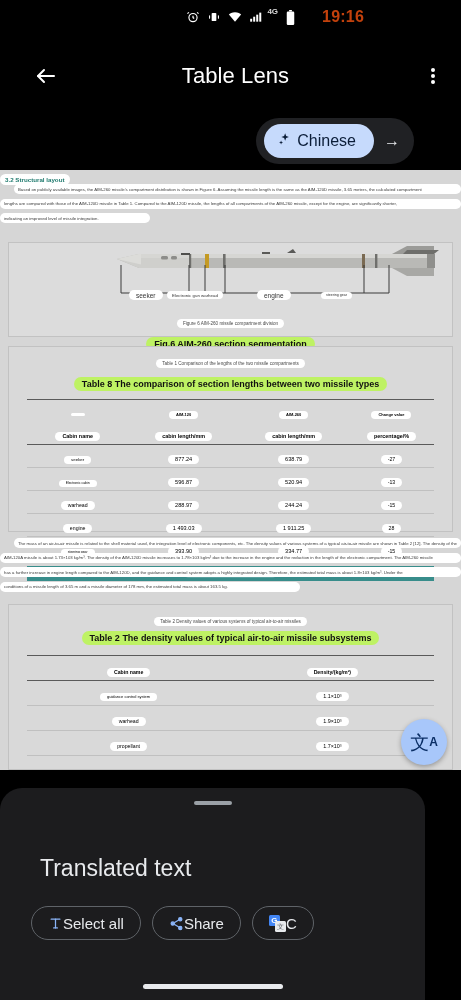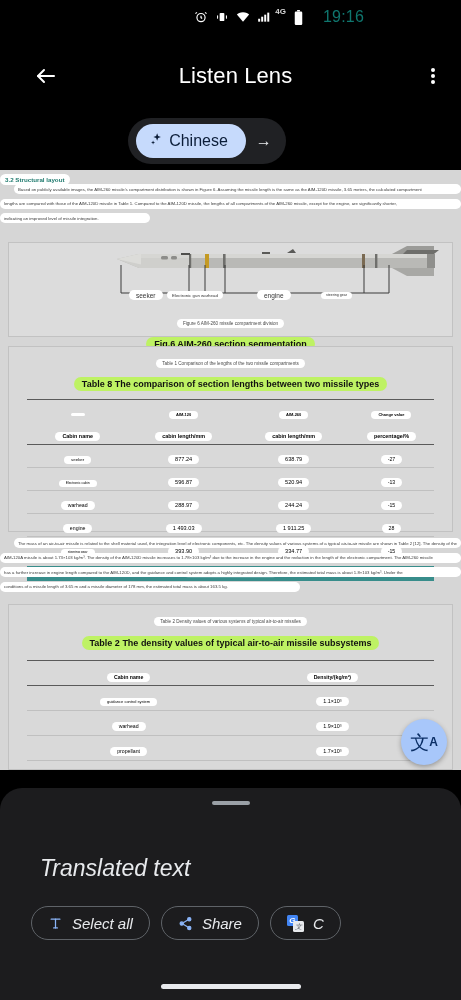--- a/index.html
+++ b/index.html
@@ -11,38 +11,38 @@
   }
   #screen { position: relative; width: 461px; height: 1000px; background: #000; overflow: hidden; }
 
   
   .statusbar {
     position: absolute; top: 0; left: 0; width: 370px; height: 34px;
     display: flex; align-items: center; justify-content: flex-end;
     padding-right: 6px; gap: 7px; color: #fff;
   }
   .sb-icon { display: inline-flex; align-items: center; justify-content: center; }
-  .sb-time { font-size: 16px; font-weight: normal; letter-spacing: .2px; color:#0f766e; margin-left:12px;}
+  .sb-time { font-size: 16px; font-weight: bold; letter-spacing: .2px; color:#c2410c; margin-left:19px;}
   .net-label { font-size: 8px; font-weight: bold; color: #d8d8d8; margin-left: -3px; align-self: flex-start; margin-top: 7px;}
 
   
   .appbar {
     position: absolute; top: 52px; left: 0; width: 461px; height: 48px;
     display: flex; align-items: center;
   }
   .back-btn { width: 48px; height: 48px; margin-left: 22px; display: flex; align-items: center; justify-content: center; cursor: pointer;}
   .appbar-title { flex: 1; text-align: center; font-size: 22px; color: #fff; letter-spacing: .1px; margin-left: -10px;}
   .appbar-title .g-bold { font-weight: 500; }
   .overflow-btn { width: 44px; height: 48px; display: flex; align-items: center; justify-content: center; margin-right: 6px; cursor: pointer;}
   .dot { width: 4px; height: 4px; border-radius: 50%; background: #fff; display:block; margin: 2px auto;}
 
   
   .lang-bar {
     position: absolute; top: 118px; left: 0; width: 414px;
-    display: flex; justify-content: center;
+    display: flex; justify-content: flex-end;
   }
   .lang-pill {
     display: flex; align-items: center; background: #202124;
     border-radius: 24px; padding: 6px 8px; gap: 4px;
   }
   .chip {
     background: #c6dafc; color: #0b1d38; border-radius: 20px;
     height: 34px; display: flex; align-items: center; gap: 5px;
     padding: 0 18px; font-size: 16px; cursor: pointer;
   }
@@ -89,28 +89,28 @@
   .fab {
     position:absolute; right:14px; bottom:5px; width:46px; height:46px; border-radius:50%;
     background:#a8c7fa; display:flex; align-items:center; justify-content:center;
     box-shadow:0 2px 5px rgba(0,0,0,.3); cursor:pointer; z-index:5;
   }
   .fab-txt { font-size:19px; color:#0b2f66; font-family:"DejaVu Sans", sans-serif; line-height:1; }
   .fab-sub { font-size:12px; color:#0b2f66; font-weight:bold; }
 
   
   .sheet {
-    position:absolute; left:0; bottom:0; width:461px; height:212px;
-    background:#1c1c1e; border-radius:22px 22px 0 0;font-style:italic;
+    position:absolute; left:0; bottom:0; width:425px; height:212px;
+    background:#1c1c1e; border-radius:22px 22px 0 0;
   }
   .grabber { width:38px; height:4px; border-radius:3px; background:#9aa0a6; margin:13px auto 0; cursor:pointer;}
   .sheet-title { margin:50px 0 0 40px; font-size:23px; color:#e8eaed; }
   .actions { display:flex; gap:11px; margin:24px 0 0 31px; }
   .action-btn {
-    display:flex; align-items:center; gap:9px; height:34px; padding:12px 16px;
+    display:flex; align-items:center; height:34px; padding:12px 16px;
     border:1px solid #5f6368; border-radius:18px; color:#e8eaed; font-size:15px;
     white-space:nowrap; cursor:pointer; background:transparent;
   }
   .ic-blue { color:#8ab4f8; display:inline-flex; }
   .gt-icon { width:17px; height:17px; position:relative; display:inline-block; }
   .gt-a { position:absolute; left:0; top:0; width:11px; height:11px; background:#4285f4; border-radius:1.5px;
           color:#fff; font-size:8px; font-weight:bold; text-align:center; line-height:11px; }
   .gt-b { position:absolute; right:0; bottom:0; width:11px; height:11px; background:#e8eaed; border-radius:1.5px;
           color:#5f6368; font-size:7px; text-align:center; line-height:11px; }
   .navbar { position:absolute; left:50%; transform:translateX(-50%); bottom:11px; width:140px; height:5px;
@@ -161,21 +161,21 @@
   </div>
 
   <div class="appbar">
     <div class="back-btn">
       <svg width="24" height="24" viewBox="0 0 24 24" fill="none" stroke="#fff" stroke-width="2" stroke-linecap="round" stroke-linejoin="round">
         <path d="M20 12H4"></path>
           <path d="M10 6l-6 6 6 6"></path>
       </svg>
     </div>
     <div class="appbar-title">
-      <span class="g-bold">Listen</span><span> Lens</span>
+      <span class="g-bold">Table</span><span> Lens</span>
     </div>
     <div class="overflow-btn">
       <div>
           <span class="dot"></span>
           <span class="dot"></span>
           <span class="dot"></span>
         </div>
     </div>
   </div>
 
@@ -325,21 +325,21 @@
         <span class="line indent">The mass of an air-to-air missile is related to the shell material used, the integration level of electronic components, etc. The density values of various systems of a typical air-to-air missile are shown in Table 2 [12]. The density of the</span>
         <span class="line">AIM-120A missile is about 1.73×103 kg/m³. The density of the AIM-120D missile increases to 1.78×103 kg/m³ due to the increase in the engine and the reduction in the length of the electronic compartment. The AIM-260 missile</span>
         <span class="line">has a further increase in engine length compared to the AIM-120D, and the guidance and control system adopts a highly integrated design. Therefore, the estimated total mass is about 1.8×103 kg/m³. Under the</span>
         <span class="line" style="width:300px;">conditions of a missile length of 3.65 m and a missile diameter of 178 mm, the estimated total mass is about 163.5 kg.</span>
       </div>
 
       <div class="figbox" style="top:434px; height:166px; background:#d9d9d9;">
         <div style="text-align:center; margin-top:4px;">
           <span class="cap-small">Table 2 Density values of various systems of typical air-to-air missiles</span>
         </div>
-        <div style="text-align:center; margin-top:5px;">
+        <div style="text-align:center; ">
           <span class="cap-big">Table 2   The density values of typical air-to-air missile subsystems</span>
         </div>
         <table class="tbl" style="margin-top:10px; width:92%; margin-left:4%;">
           <thead>
             <tr class="hdr-rule">
               <th style="width:50%; padding-top:4px;"><span class="cell" style="font-size:5.2px;">Cabin name</span></th>
               <th style="width:50%; padding-top:4px;"><span class="cell" style="font-size:5.2px;">Density/(kg/m³)</span></th>
             </tr>
           </thead>
           <tbody>

